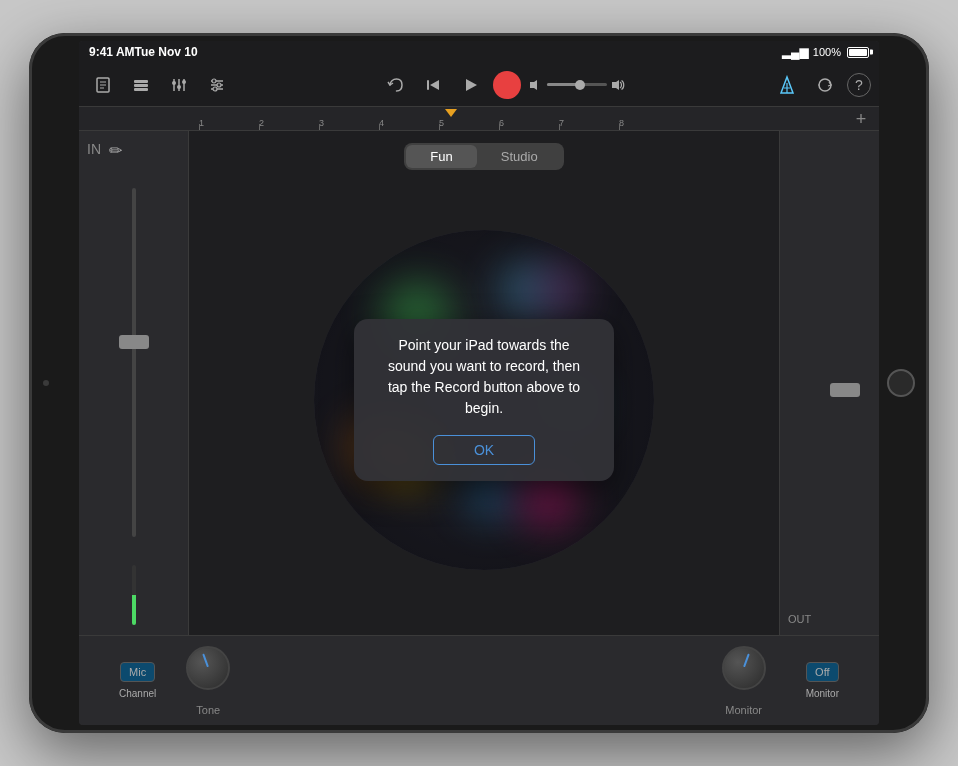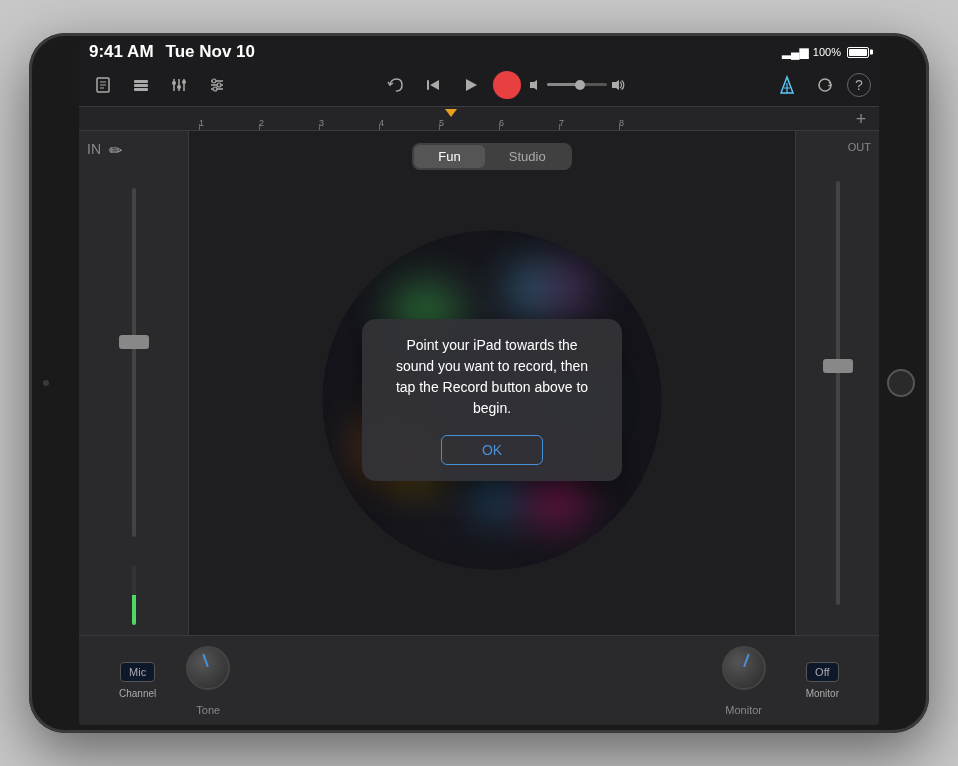--- a/index.html
+++ b/index.html
@@ -77,22 +77,22 @@
       height: 22px;
       background: #1c1c1e;
       display: flex;
       align-items: center;
       justify-content: space-between;
       padding: 0 10px;
       flex-shrink: 0;
     }
     .status-left {
       display: flex;
-      gap: 12px;
-      font-size: 17px;
+      gap: 0;
+      font-size: 12px;
       color: #fff;
       font-weight: 600;
     }
     .status-right {
       display: flex;
       align-items: center;
       gap: 4px;
       font-size: 11px;
       color: #fff;
     }
@@ -284,21 +284,21 @@
       height: 50%;
     }
 
     .channel-label {
       font-size: 10px;
       color: #aaa;
       text-align: center;
     }
 
     .channel-btn {
-      background: #0f172a;
+      background: #0c4a6e;
       border: 1px solid #555;
       color: #aaa;
       font-size: 11px;
       padding: 3px 8px;
       border-radius: 4px;
       cursor: pointer;
       white-space: nowrap;
     }
 
     
@@ -439,25 +439,25 @@
       border: 1px solid #4a90d9;
       color: #4a90d9;
       font-size: 14px;
       padding: 6px 40px;
       border-radius: 6px;
       cursor: pointer;
     }
 
     
     .output-channel {
-      width: 84px;
+      width: 100px;
       background: #2a2a2d;
       border-left: 1px solid #3a3a3a;
       display: flex;
-      flex-direction: column;
+      flex-direction: row;
       align-items: center;
       padding: 10px 8px;
       gap: 8px;
       flex-shrink: 0;
     }
 
     .out-label {
       font-size: 11px;
       color: #888;
       align-self: flex-end;

